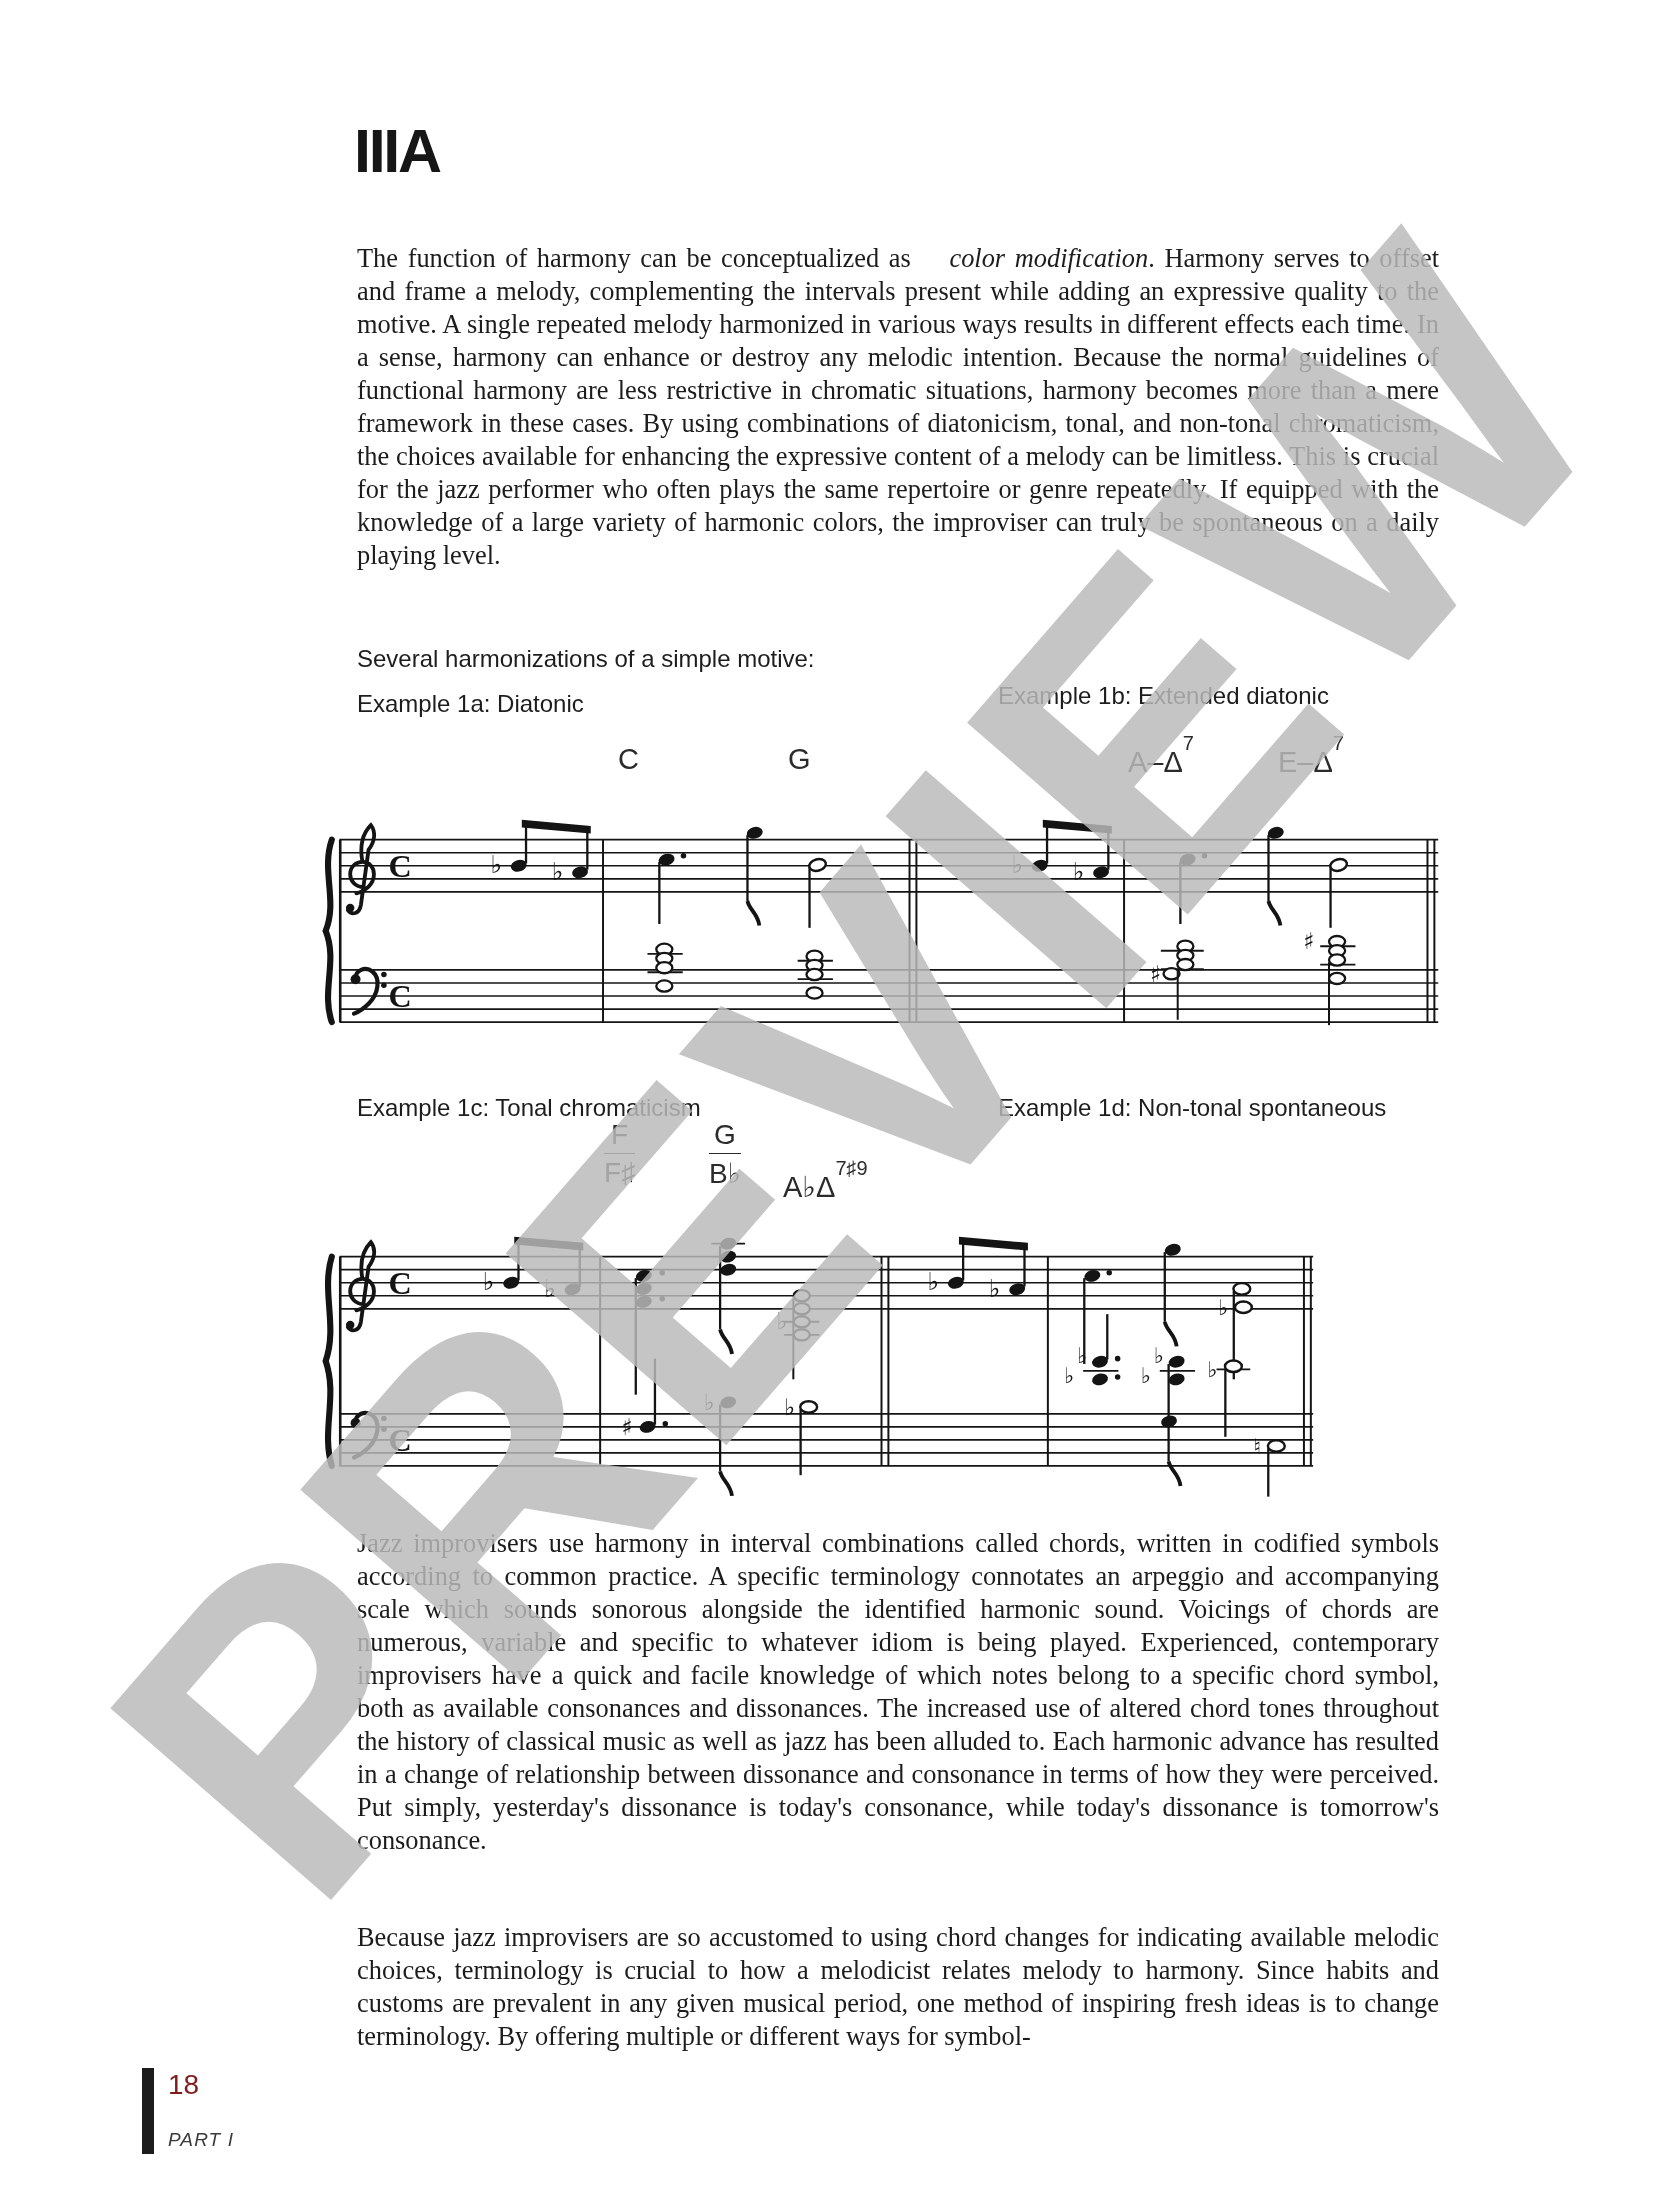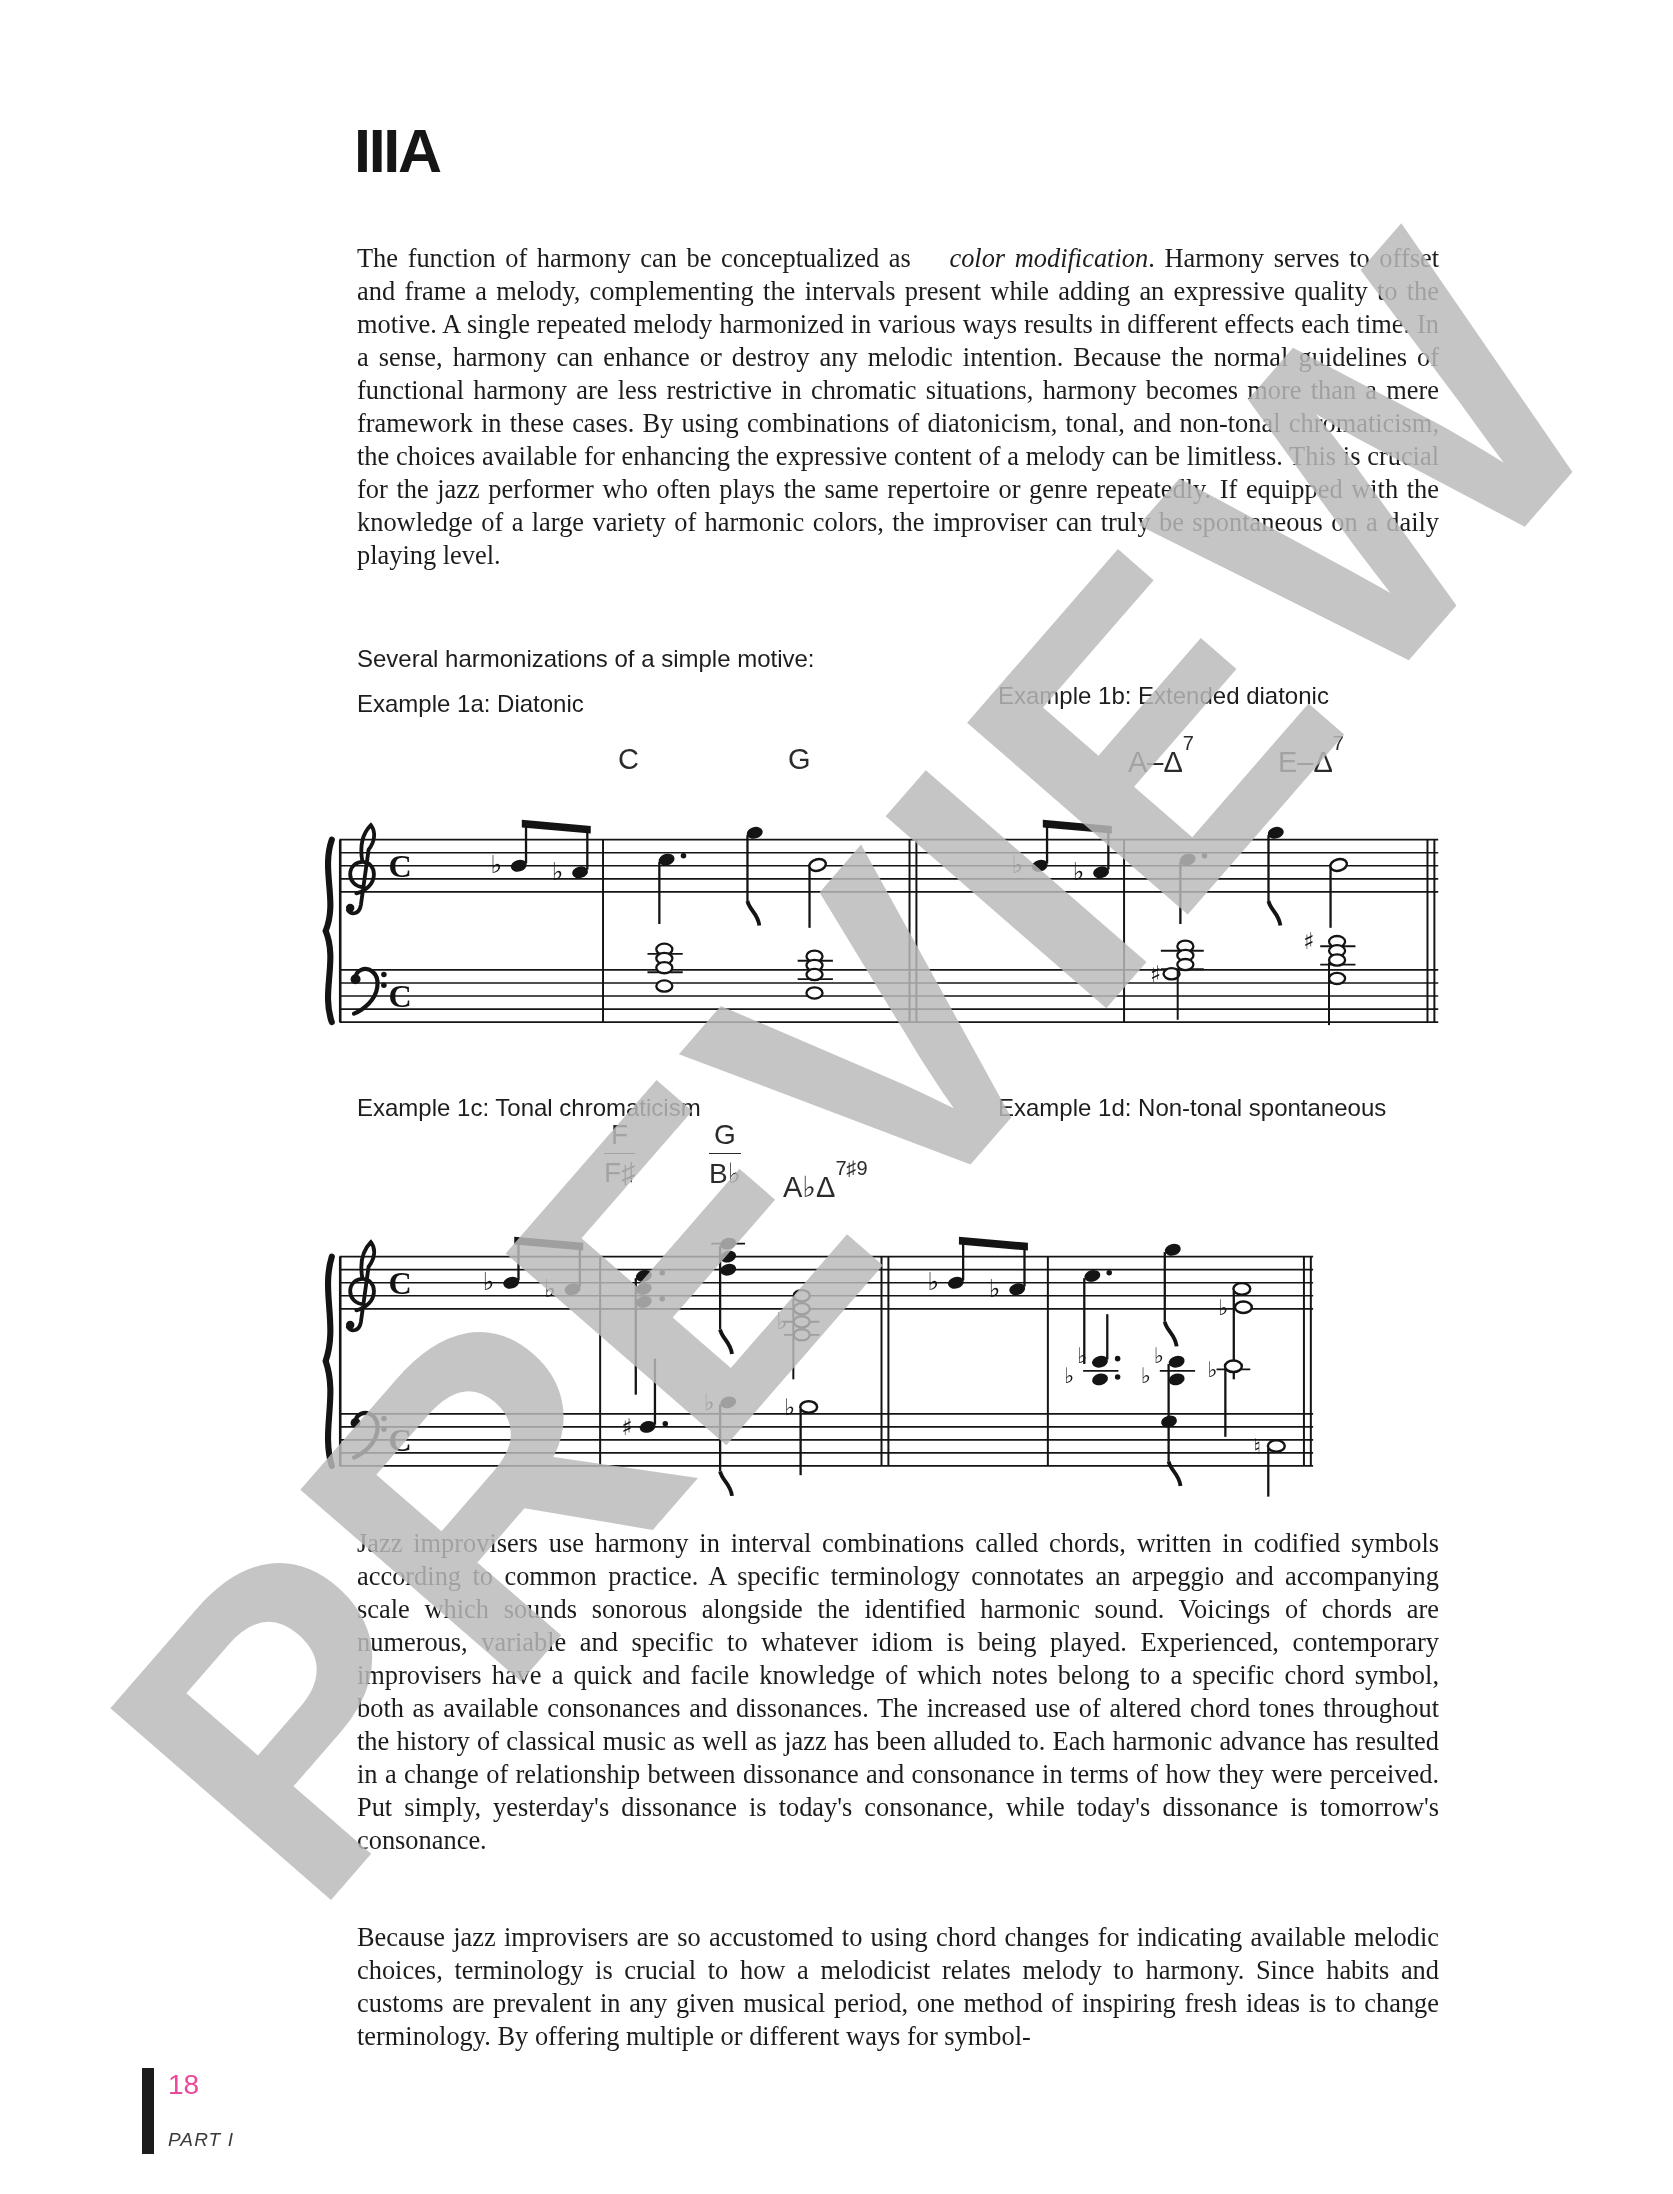--- a/index.html
+++ b/index.html
@@ -28,21 +28,21 @@
     font-size:29px;color:#2b2b2b;z-index:5;}
   .chord sup{font-size:20px;position:relative;top:-10.7px;letter-spacing:0;}
   .frac{position:absolute;font-family:"Liberation Sans",sans-serif;font-weight:400;
     font-size:28px;color:#2b2b2b;text-align:center;z-index:5;}
   .frac .fl{border-top:1.9px solid #2b2b2b;margin:2.3px 0 3.1px 0;}
   
   .sys{position:absolute;z-index:1;}
   
   .pgbar{position:absolute;left:142px;top:2068px;width:11.5px;height:86px;background:#1c1c1c;}
   .pgnum{position:absolute;left:168px;top:2069px;font-family:"Liberation Sans",sans-serif;
-    font-size:28px;color:#ec4899;}
+    font-size:28px;color:#7f1d1d;}
   .part{position:absolute;left:168px;top:2129px;font-family:"Liberation Sans",sans-serif;
     font-style:italic;font-size:19px;letter-spacing:1.1px;color:#3a3a3a;text-align:right;}
 </style>
 </head>
 <body>
 
 <div class="page">
 
   <div class="watermark">PREVIEW</div>
 

